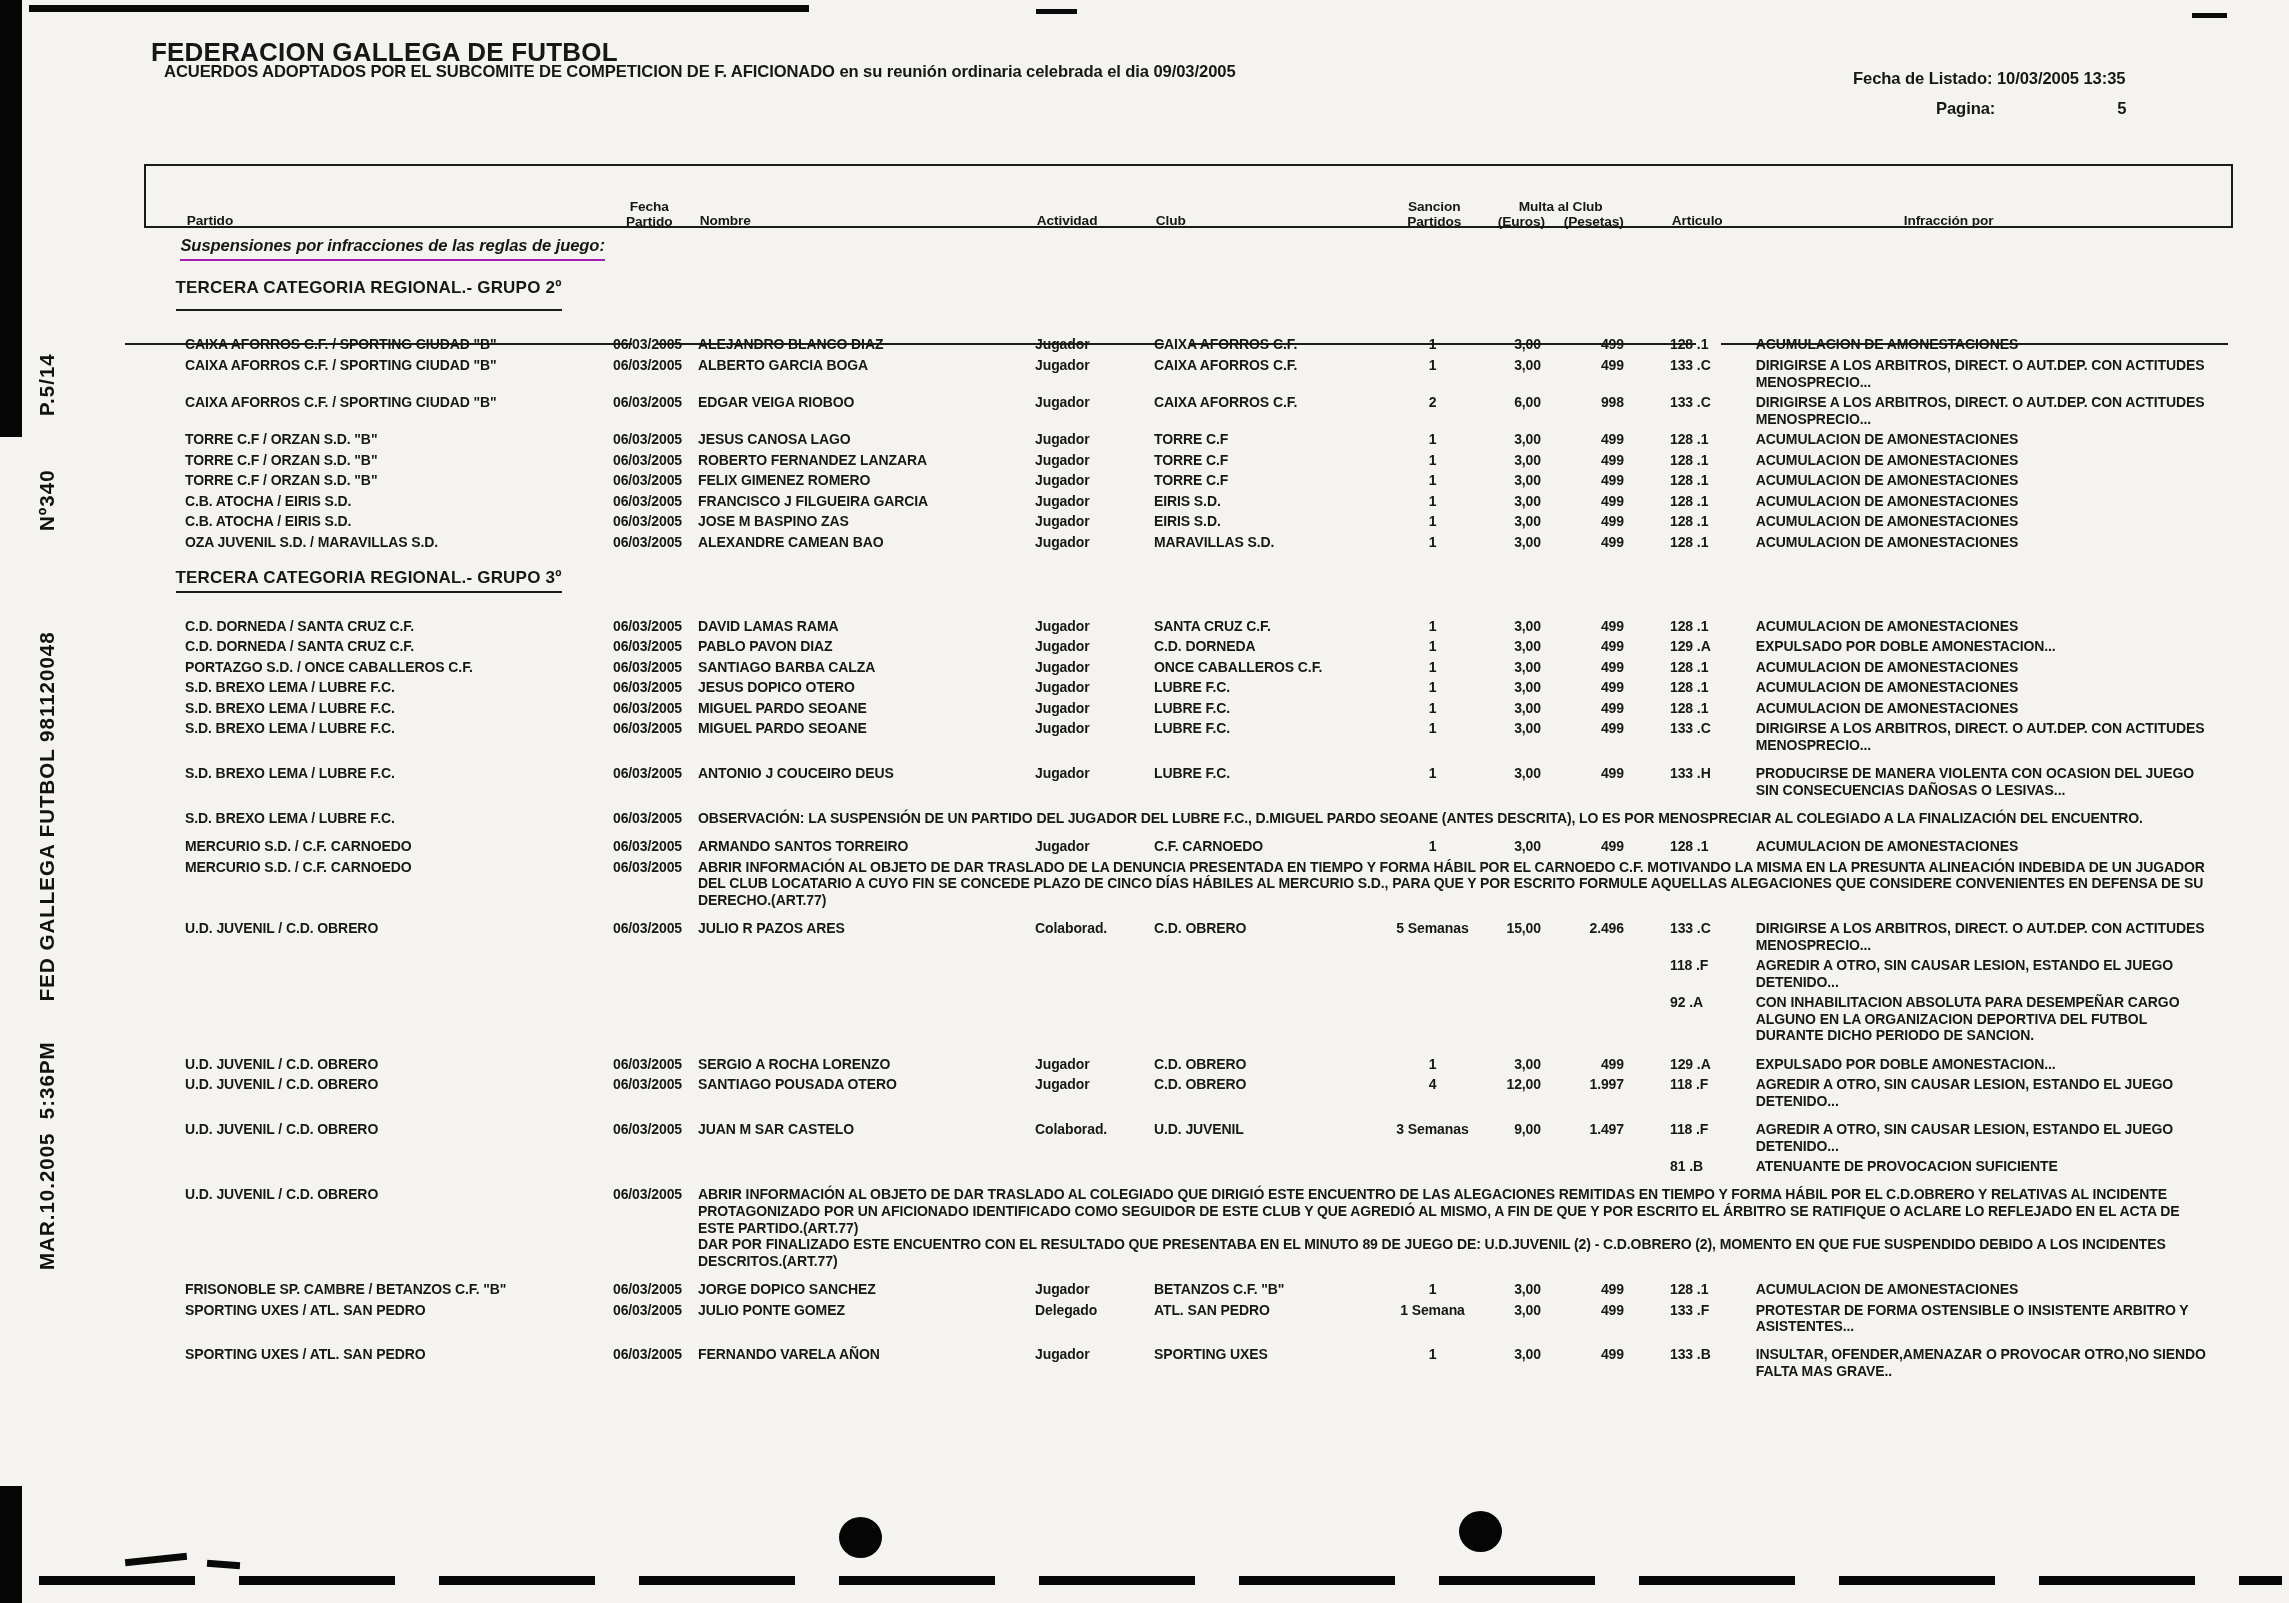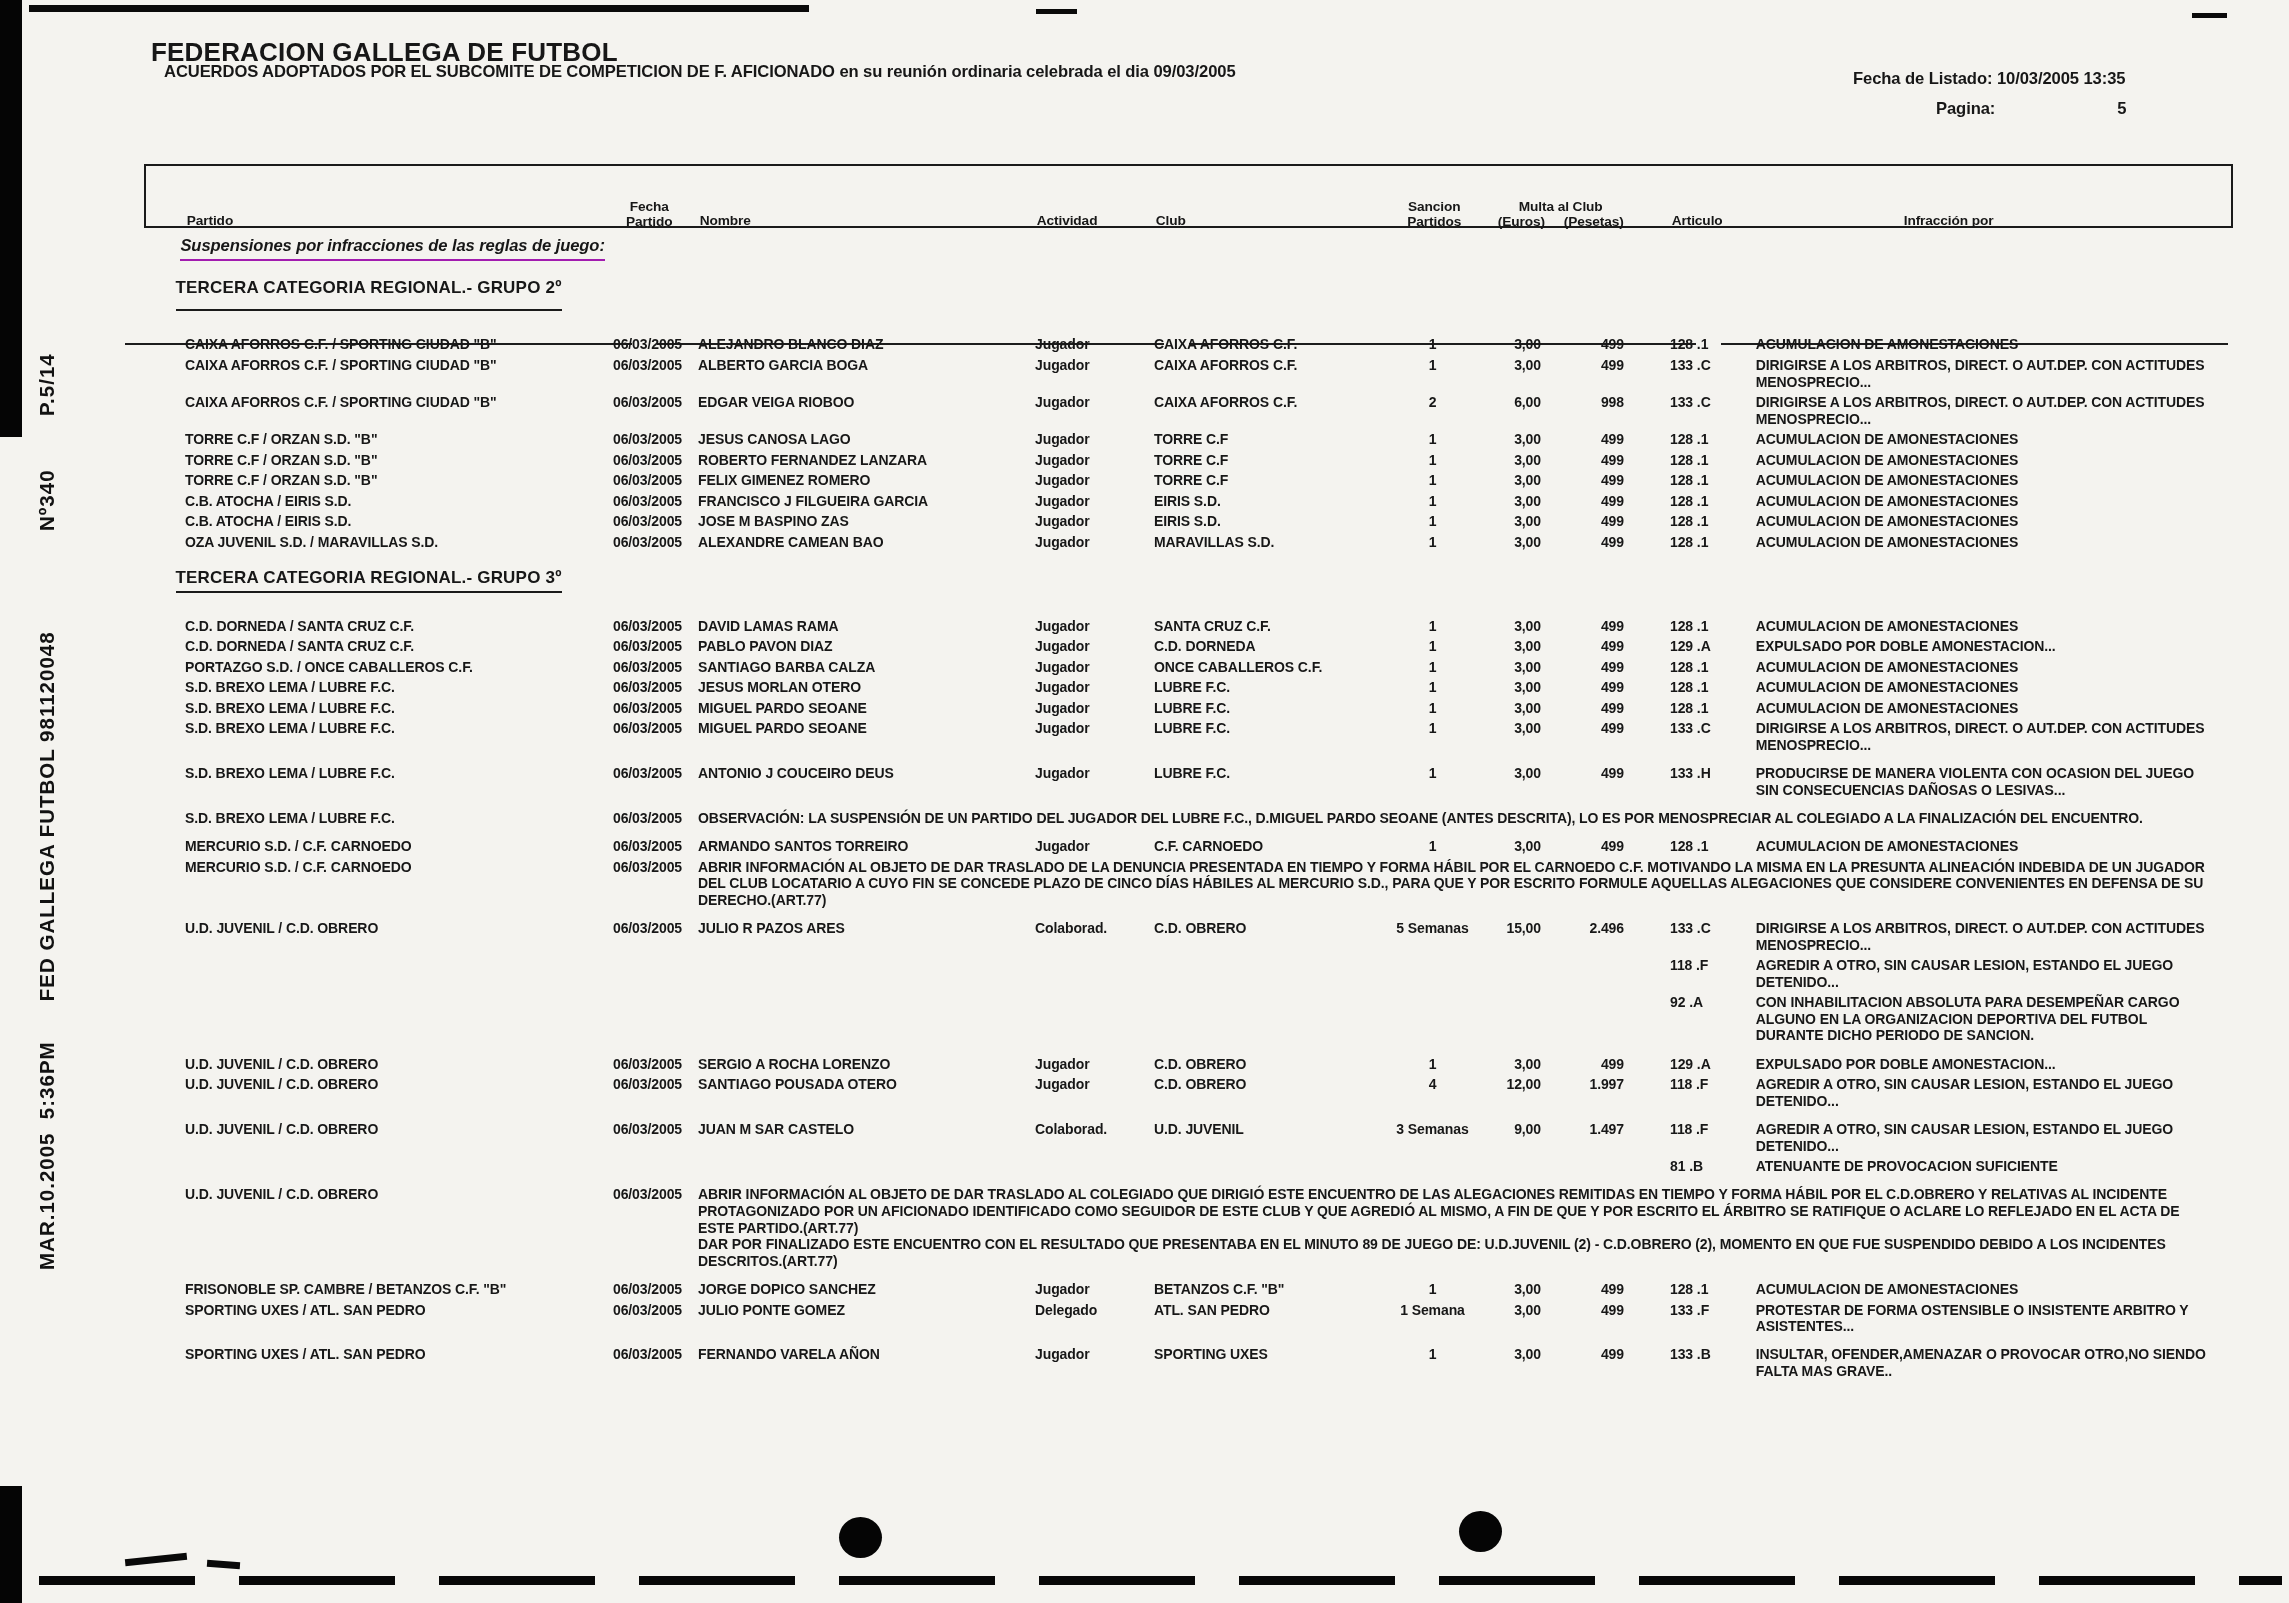--- a/index.html
+++ b/index.html
@@ -283,21 +283,21 @@
           <div class="c5 cell">ONCE CABALLEROS C.F.</div>
           <div class="c6 cell">1</div>
           <div class="c7 cell">3,00</div>
           <div class="c8 cell">499</div>
           <div class="c9 cell">128 .1</div>
           <div class="c10 cell">ACUMULACION DE AMONESTACIONES</div>
         </div>
         <div class="trow">
           <div class="c1 cell">S.D. BREXO LEMA / LUBRE F.C.</div>
           <div class="c2 cell">06/03/2005</div>
-          <div class="c3 cell">JESUS MORLAN OTERO</div>
+          <div class="c3 cell">JESUS DOPICO OTERO</div>
           <div class="c4 cell">Jugador</div>
           <div class="c5 cell">LUBRE F.C.</div>
           <div class="c6 cell">1</div>
           <div class="c7 cell">3,00</div>
           <div class="c8 cell">499</div>
           <div class="c9 cell">128 .1</div>
           <div class="c10 cell">ACUMULACION DE AMONESTACIONES</div>
         </div>
         <div class="trow">
           <div class="c1 cell">S.D. BREXO LEMA / LUBRE F.C.</div>

